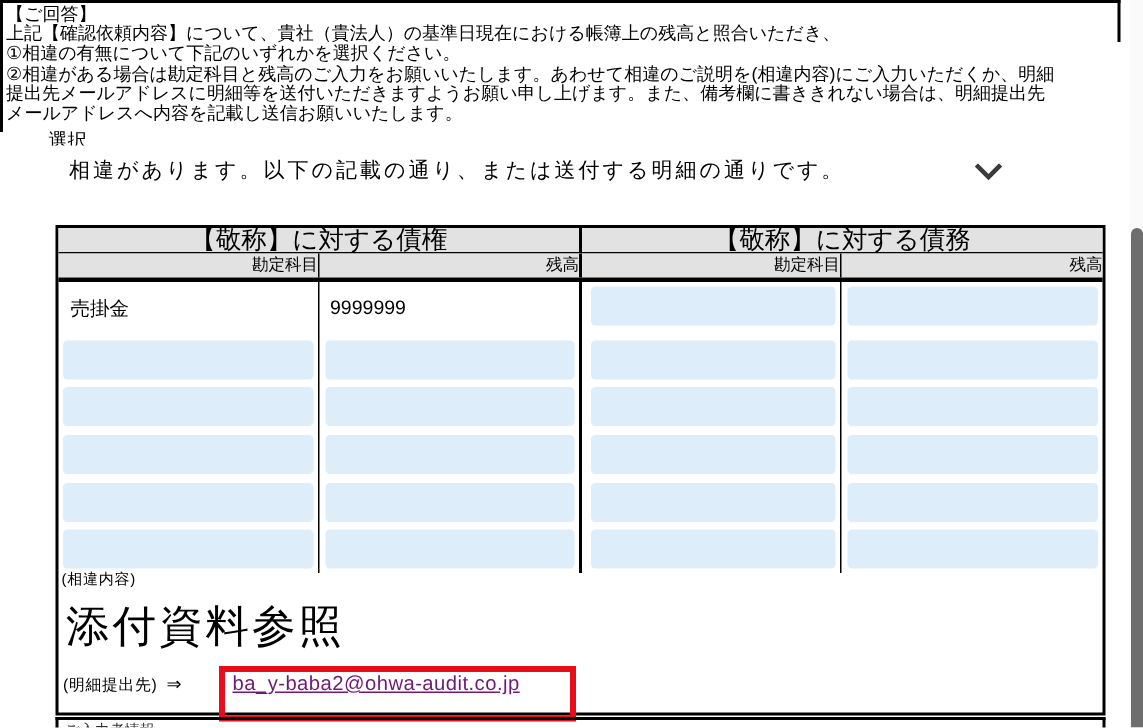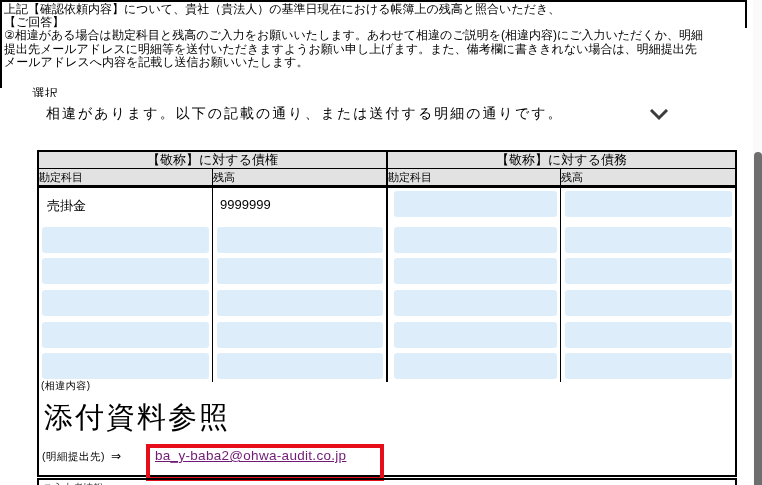--- a/index.html
+++ b/index.html
@@ -19,25 +19,25 @@
   .instructions div{white-space:nowrap;overflow:hidden;}
   
   .clipped-heading{left:32px;top:87px;width:60px;height:10px;overflow:hidden;font-size:13px;line-height:14px;}
   
   .select-row{left:30px;top:101px;width:650px;height:26px;background:#fff;cursor:pointer;text-align:center;}
   .select-label{position:absolute;left:16px;top:4px;font-size:14px;letter-spacing:2px;white-space:nowrap;}
   .chevron{left:650px;top:109px;width:18px;height:12px;}
   
   .btable{left:37px;top:150px;width:696px;height:323px;border:2px solid #000;background:#fff;}
   .group-row{position:absolute;left:0;top:0;width:696px;height:16px;background:#e2e2e2;border-bottom:1px solid #000;}
-  .group-cell{position:absolute;top:0;height:16px;font-size:13px;line-height:16px;text-align:center;overflow:hidden;}
+  .group-cell{position:absolute;top:0;height:16px;font-size:17px;line-height:16px;text-align:center;overflow:hidden;}
   .g1{left:0;width:347px;border-right:2px solid #000;}
   .g2{left:349px;width:347px;text-align:center;}
   .colhead-row{position:absolute;left:0;top:17px;width:696px;height:16px;background:#e2e2e2;}
-  .colhead{position:absolute;top:0;height:16px;font-size:11px;line-height:16px;text-align:left;overflow:hidden;}
+  .colhead{position:absolute;top:0;height:16px;font-size:11px;line-height:16px;text-align:right;overflow:hidden;}
   .h1{left:0;width:173px;border-right:1px solid #000;}
   .h2{left:174px;width:173px;border-right:2px solid #000;}
   .h3{left:349px;width:172px;border-right:1px solid #000;}
   .h4{left:522px;width:174px;}
   .thick-line{position:absolute;left:0;top:33px;width:696px;height:3px;background:#000;}
   .tbody{position:absolute;left:0;top:36px;width:574px;height:194px;}
   .vline{position:absolute;top:0;height:194px;background:#000;}
   .v1{left:173px;width:1px;}
   .v2{left:347px;width:2px;}
   .v3{left:521px;width:1px;}
@@ -69,22 +69,23 @@
 </head>
 <body>
 
 <div>
 
   <div class="abs frame-top"></div>
   <div class="abs frame-left"></div>
   <div class="abs frame-right"></div>
 
   <div class="abs instructions">
+    <div>【ご回答】</div>
     <div>上記【確認依頼内容】について、貴社（貴法人）の基準日現在における帳簿上の残高と照合いただき、</div>
-    <div>【ご回答】</div>
+    <div>①相違の有無について下記のいずれかを選択ください。</div>
     <div>②相違がある場合は勘定科目と残高のご入力をお願いいたします。あわせて相違のご説明を(相違内容)にご入力いただくか、明細</div>
     <div>提出先メールアドレスに明細等を送付いただきますようお願い申し上げます。また、備考欄に書ききれない場合は、明細提出先</div>
     <div>メールアドレスへ内容を記載し送信お願いいたします。</div>
   </div>
 
   <div class="abs clipped-heading">選択</div>
 
   <div class="abs select-row">
     <span class="select-label">相違があります。以下の記載の通り、または送付する明細の通りです。</span>
   </div>

